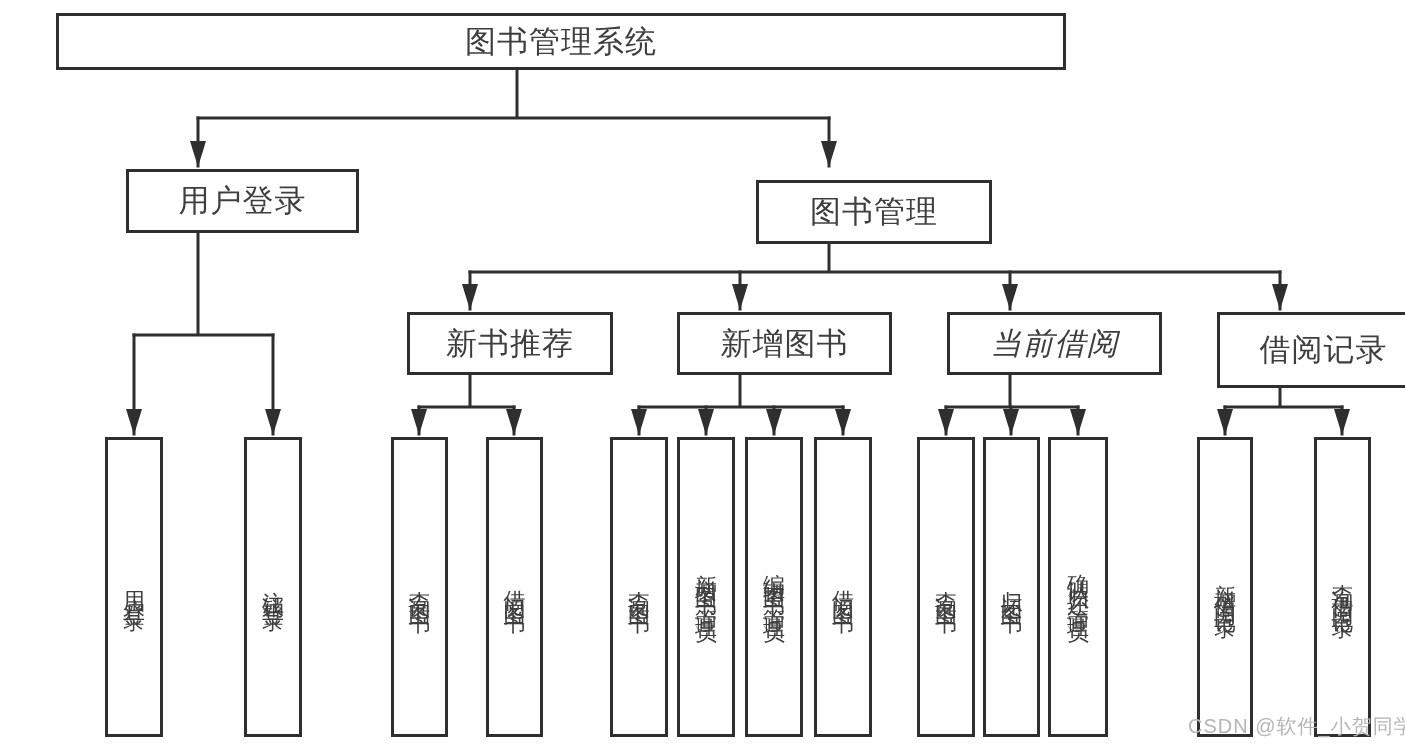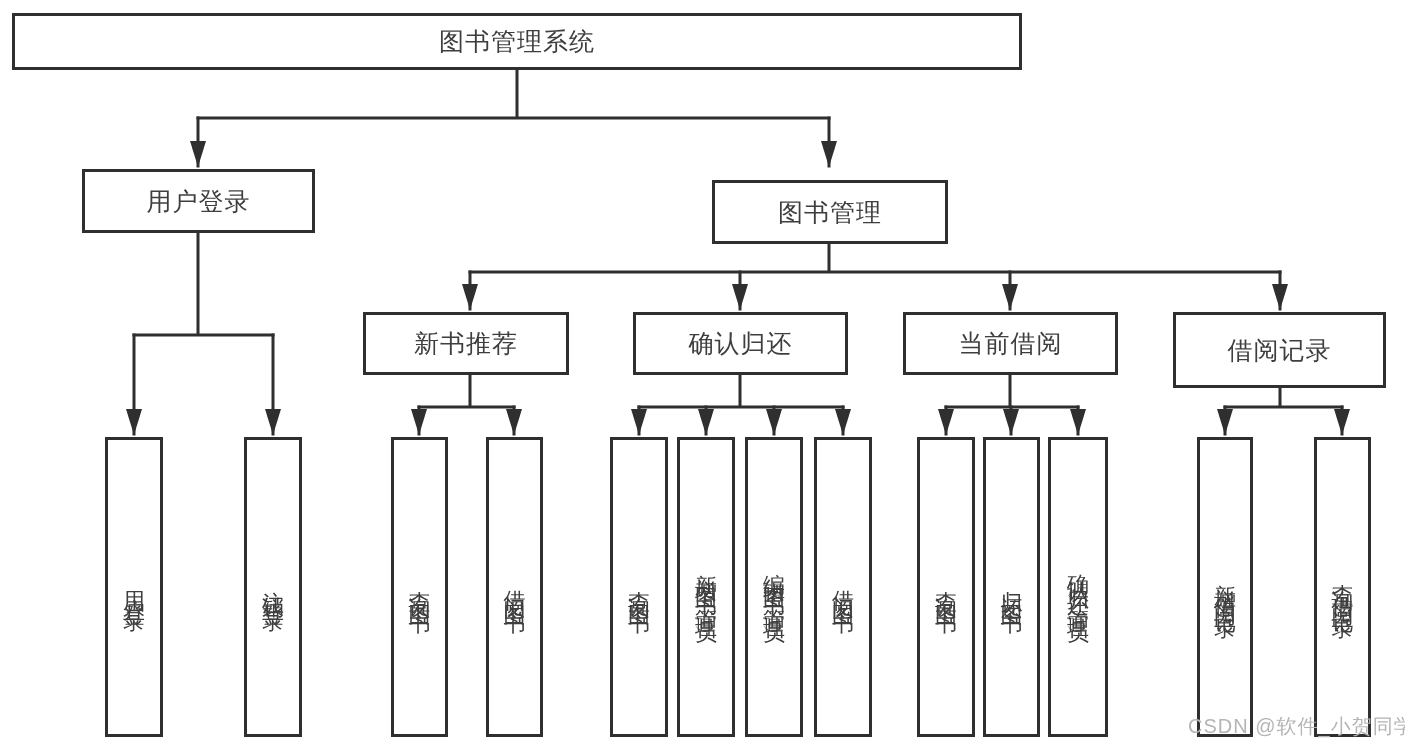--- a/index.html
+++ b/index.html
@@ -38,22 +38,23 @@
     position: absolute;
     display: flex;
     align-items: center;
     justify-content: center;
     border: 3px solid var(--line);
     background: var(--background);
     color: var(--text);
     text-align: center;
   }
   .box.h {
-    font-size: 25px;
+    font-size: 31px;
     letter-spacing: 1px;
+    margin-left: 44px;
   }
   .box.v {
     writing-mode: vertical-rl;
     font-size: 22px;
     letter-spacing: 7px;
     line-height: 1;
   }
   .leaf {
     top: 437px;
     height: 300px;
@@ -113,22 +114,22 @@
     <path class="stem" d="M1225,407 L1225,434" marker-end="url(#arrow)"></path>
     <path class="stem" d="M1342,407 L1342,434" marker-end="url(#arrow)"></path>
   </svg>
 
   <div class="box h" style="left:12px; top:13px; width:1010px; height:57px;">图书管理系统</div>
 
   <div class="box h" style="left:82px; top:169px; width:233px; height:64px;">用户登录</div>
   <div class="box h" style="left:712px; top:180px; width:236px; height:64px;">图书管理</div>
 
   <div class="box h" style="left:363px; top:312px; width:206px; height:63px;">新书推荐</div>
-  <div class="box h" style="left:633px; top:312px; width:215px; height:63px;">确认归还</div>
-  <div class="box h" style="left:903px; top:312px; width:215px; height:63px;">当前借阅</div>
+  <div class="box h" style="left:633px; top:312px; width:215px; height:63px;">新增图书</div>
+  <div class="box h" style="left:903px; top:312px; width:215px; height:63px;font-style:italic;">当前借阅</div>
   <div class="box h" style="left:1173px; top:312px; width:213px; height:76px;text-align:center;">借阅记录</div>
 
   <div class="box v leaf" style="left:105px; width:58px;">用户登录</div>
   <div class="box v leaf" style="left:244px; width:58px;">注销登录</div>
 
   <div class="box v leaf" style="left:391px; width:57px;">查询图书</div>
   <div class="box v leaf" style="left:486px; width:57px;">借阅图书</div>
 
   <div class="box v leaf" style="left:610px; width:58px;">查询图书</div>
   <div class="box v leaf" style="left:677px; width:58px;">新增图书（管理员）</div>

